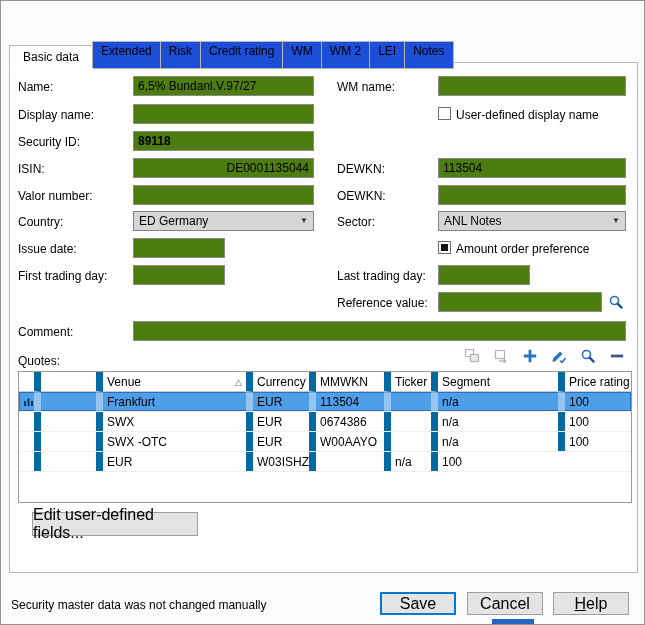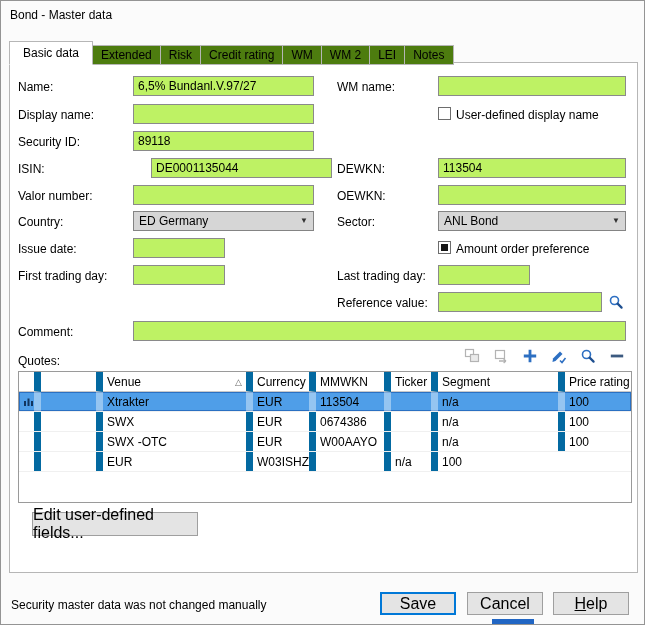--- a/index.html
+++ b/index.html
@@ -1,26 +1,26 @@
 <!DOCTYPE html>
 <html><head>
 <meta charset="utf-8">
 <style>
   *{box-sizing:border-box;margin:0;padding:0;font-family:"Liberation Sans",sans-serif}
   html,body{width:645px;height:625px;background:#fff}
   .dialog{position:relative;width:645px;height:625px;background:#fbfbfb;border:1px solid #949494;font-size:12px;color:#000;overflow:hidden}
   .titlebar{position:absolute;left:0;top:0;width:100%;height:30px}
   .title-text{position:absolute;left:9px;top:7px;font-size:12px;white-space:nowrap}
   .tabstrip{position:absolute;left:8px;top:40px;display:flex;align-items:flex-end;z-index:2}
-  .tab{padding:2px 8px 2px;border:1px solid #b6b6b6;background:#4d7c0f;margin-left:-1px;position:relative;z-index:1;cursor:default;white-space:nowrap}
+  .tab{padding:2px 8px 10px;border:1px solid #b6b6b6;background:#1d4ed8;margin-left:-1px;position:relative;z-index:1;cursor:default;white-space:nowrap}
   .tab:first-child{margin-left:0}
   .tab.selected{background:#fff;border-bottom:1px solid #fff;padding:4px 13px 4px;z-index:3}
   .page{position:absolute;left:8px;top:61px;width:629px;height:511px;border:1px solid #b6b6b6;background:#fff;z-index:1}
   .lbl{position:absolute;white-space:nowrap}
-  .txt{position:absolute;height:20px;border:1px solid #8a8a8a;padding:1px 4px;font-size:12px;background:#bef264;outline:none}
+  .txt{position:absolute;height:20px;border:1px solid #8a8a8a;padding:1px 4px;font-size:12px;background:#4d7c0f;outline:none}
   .combo{position:absolute;height:20px;border:1px solid #848484;background:#d6d6d6;display:flex;align-items:center;padding:0 5px;cursor:default}
   .combo .chev{margin-left:auto;font-size:8px;color:#333;line-height:1}
   .checkbox{position:absolute;width:13px;height:13px;border:1px solid #6d6d6d;background:#fff}
   .checkbox.checked::after{content:"";position:absolute;left:2px;top:2px;width:7px;height:7px;background:#161616}
   .qtoolbar{position:absolute;right:12px;top:285px;display:flex;gap:13px;align-items:center}
   .icon16{width:16px;height:16px;display:block}
   .table{position:absolute;left:8px;top:308px;width:614px;height:132px;border:1px solid #9a9a9a;background:#fff;overflow:hidden}
   .trow{display:grid;grid-template-columns:22px 62px 150px 63px 75px 47px 127px 1fr;height:20px}
   .cell{border-right:7px solid #0369a1;padding:3px 4px 0;white-space:nowrap;overflow:hidden;font-size:12px}
   .cell:last-child{border-right:none}
@@ -38,23 +38,20 @@
   .ul{text-decoration:underline}
   .status{position:absolute;left:10px;top:597px;white-space:nowrap}
   .artifact{position:absolute;left:491px;top:618px;width:42px;height:7px;background:#2166c4}
   .refsearch{position:absolute;left:598px;top:231px;width:16px;height:16px;cursor:pointer}
 </style>
 </head>
 <body>
 
 <div class="dialog">
 
-  <div class="titlebar">
-    <span class="title-text">Bond - Master data</span>
-  </div>
 
   <div class="tabstrip">
     <div class="tab selected">Basic data</div>
     <div class="tab">Extended</div>
     <div class="tab">Risk</div>
     <div class="tab">Credit rating</div>
     <div class="tab">WM</div>
     <div class="tab">WM 2</div>
     <div class="tab">LEI</div>
     <div class="tab">Notes</div>
@@ -66,40 +63,40 @@
     <input class="txt" style="left: 123px; top: 13px; width: 181px;" value="6,5% Bundanl.V.97/27">
     <span class="lbl" style="left:327px;top:17px">WM name:</span>
     <input class="txt" style="left: 428px; top: 13px; width: 188px;" value="">
 
     <span class="lbl" style="left:8px;top:45px">Display name:</span>
     <input class="txt" style="left: 123px; top: 41px; width: 181px;" value="">
     <span class="checkbox" style="left:428px;top:44px"></span>
     <span class="lbl" style="left:446px;top:45px">User-defined display name</span>
 
     <span class="lbl" style="left:8px;top:72px">Security ID:</span>
-    <input class="txt" style="left: 123px; top: 68px; width: 181px;" value="89118">
+    <input class="txt" style="left: 123px; top: 68px; width: 181px; font-weight: bold;" value="89118">
 
     <span class="lbl" style="left:8px;top:99px">ISIN:</span>
-    <input class="txt" style="left: 141px; top: 95px; width: 181px;" value="DE0001135044">
+    <input class="txt" style="left: 123px; top: 95px; width: 181px; text-align: right;" value="DE0001135044">
     <span class="lbl" style="left:327px;top:99px">DEWKN:</span>
     <input class="txt" style="left: 428px; top: 95px; width: 188px;" value="113504">
 
     <span class="lbl" style="left:8px;top:126px">Valor number:</span>
     <input class="txt" style="left: 123px; top: 122px; width: 181px;" value="">
     <span class="lbl" style="left:327px;top:126px">OEWKN:</span>
     <input class="txt" style="left: 428px; top: 122px; width: 188px;" value="">
 
     <span class="lbl" style="left:8px;top:152px">Country:</span>
     <div class="combo" style="left:123px;top:148px;width:181px">
       <span>ED Germany</span>
       <span class="chev">▼</span>
     </div>
     <span class="lbl" style="left:327px;top:152px">Sector:</span>
     <div class="combo" style="left:428px;top:148px;width:188px">
-      <span>ANL Bond</span>
+      <span>ANL Notes</span>
       <span class="chev">▼</span>
     </div>
 
     <span class="lbl" style="left:8px;top:179px">Issue date:</span>
     <input class="txt" style="left: 123px; top: 175px; width: 92px;" value="">
     <span class="checkbox checked" style="left:428px;top:178px"></span>
     <span class="lbl" style="left:446px;top:179px">Amount order preference</span>
 
     <span class="lbl" style="left:8px;top:206px">First trading day:</span>
     <input class="txt" style="left: 123px; top: 202px; width: 92px;" value="">
@@ -174,21 +171,21 @@
 
       <div class="trow qrow selected">
         <div class="cell">
           <svg width="12" height="12" viewBox="0 0 12 12" style="display:block;margin-top:1px">
               <rect x="1" y="5" width="2" height="5" fill="#12355e"></rect>
               <rect x="4.5" y="2.5" width="2" height="7.5" fill="#12355e"></rect>
               <rect x="8" y="5" width="2" height="5" fill="#12355e"></rect>
             </svg>
         </div>
         <div class="cell"></div>
-        <div class="cell">Xtrakter</div>
+        <div class="cell">Frankfurt</div>
         <div class="cell">EUR</div>
         <div class="cell">113504</div>
         <div class="cell"></div>
         <div class="cell">n/a</div>
         <div class="cell">100</div>
       </div>
 
       <div class="trow qrow">
         <div class="cell"></div>
         <div class="cell"></div>

